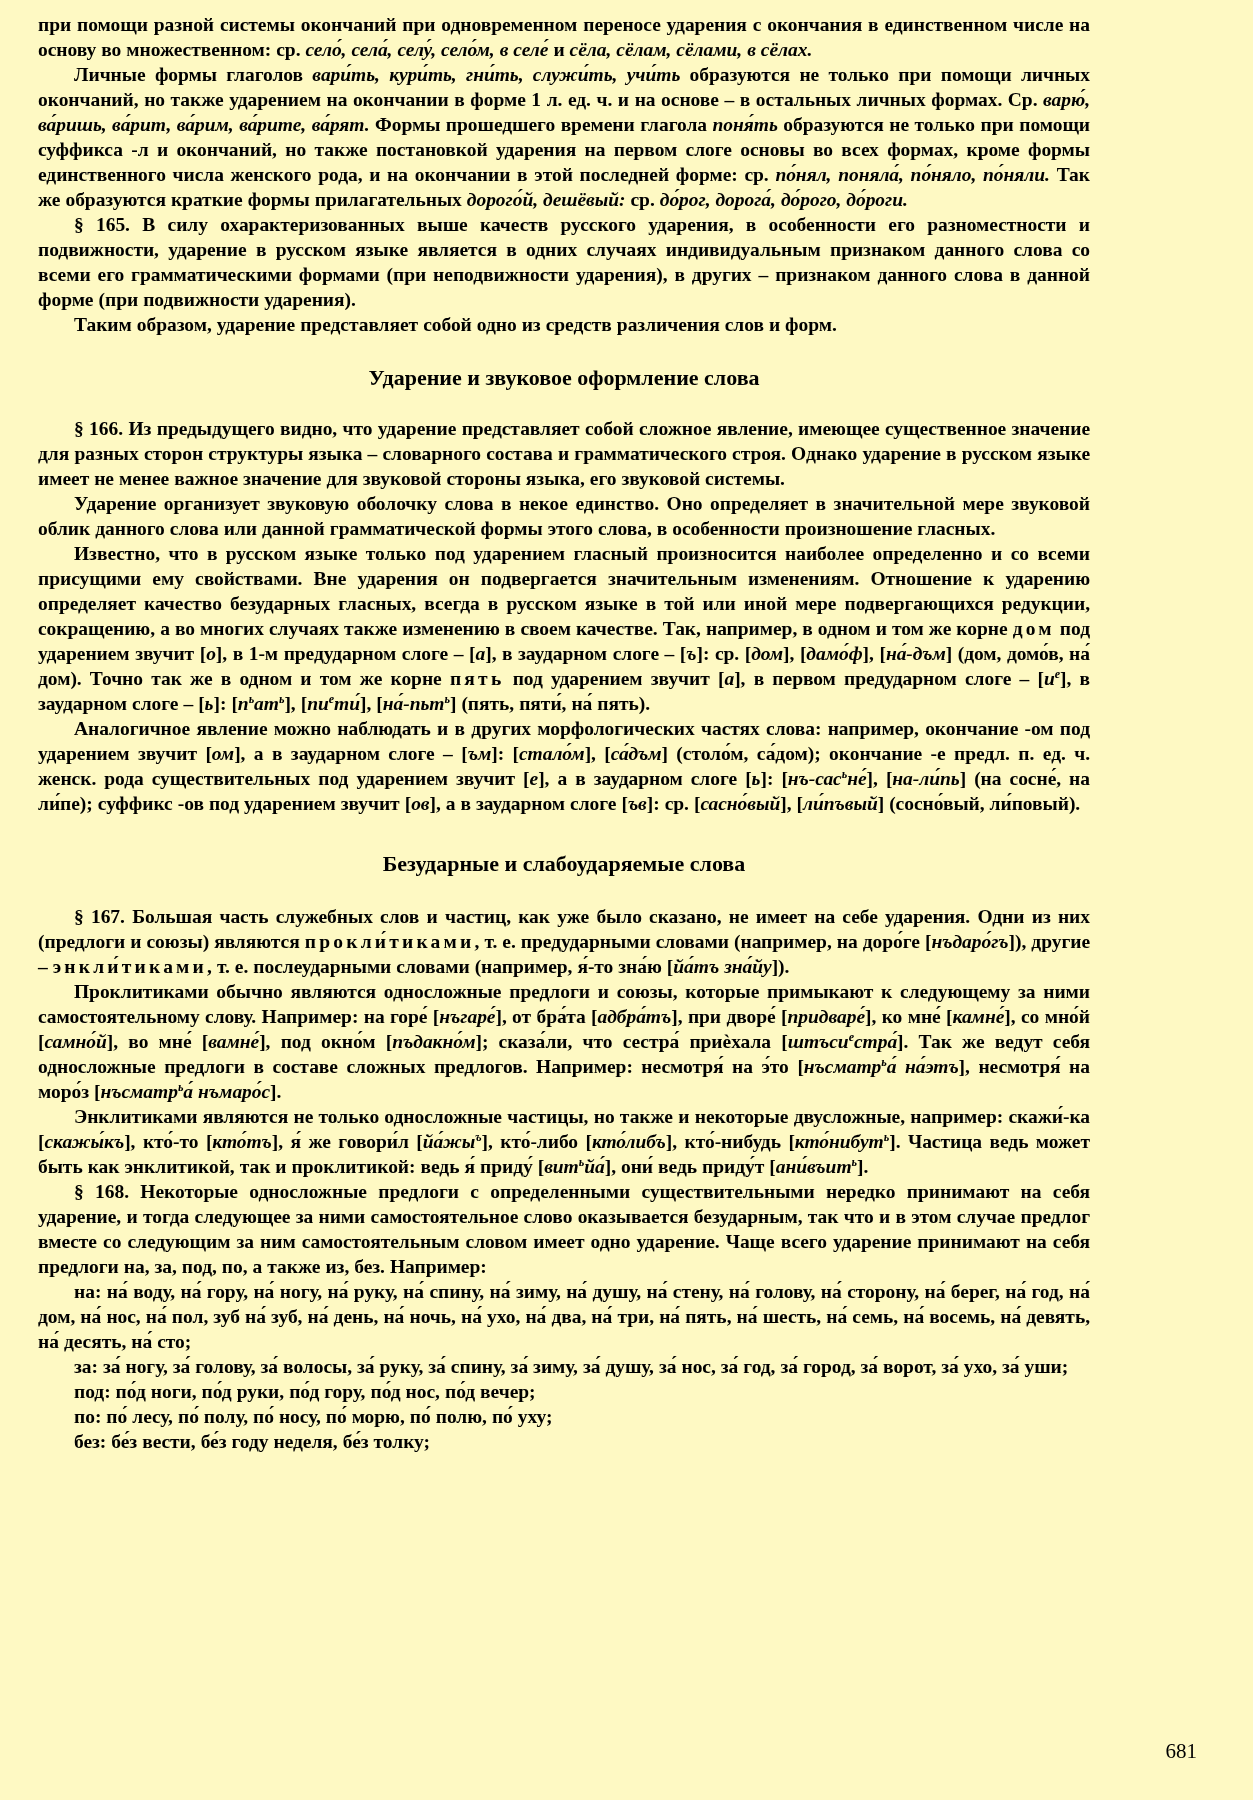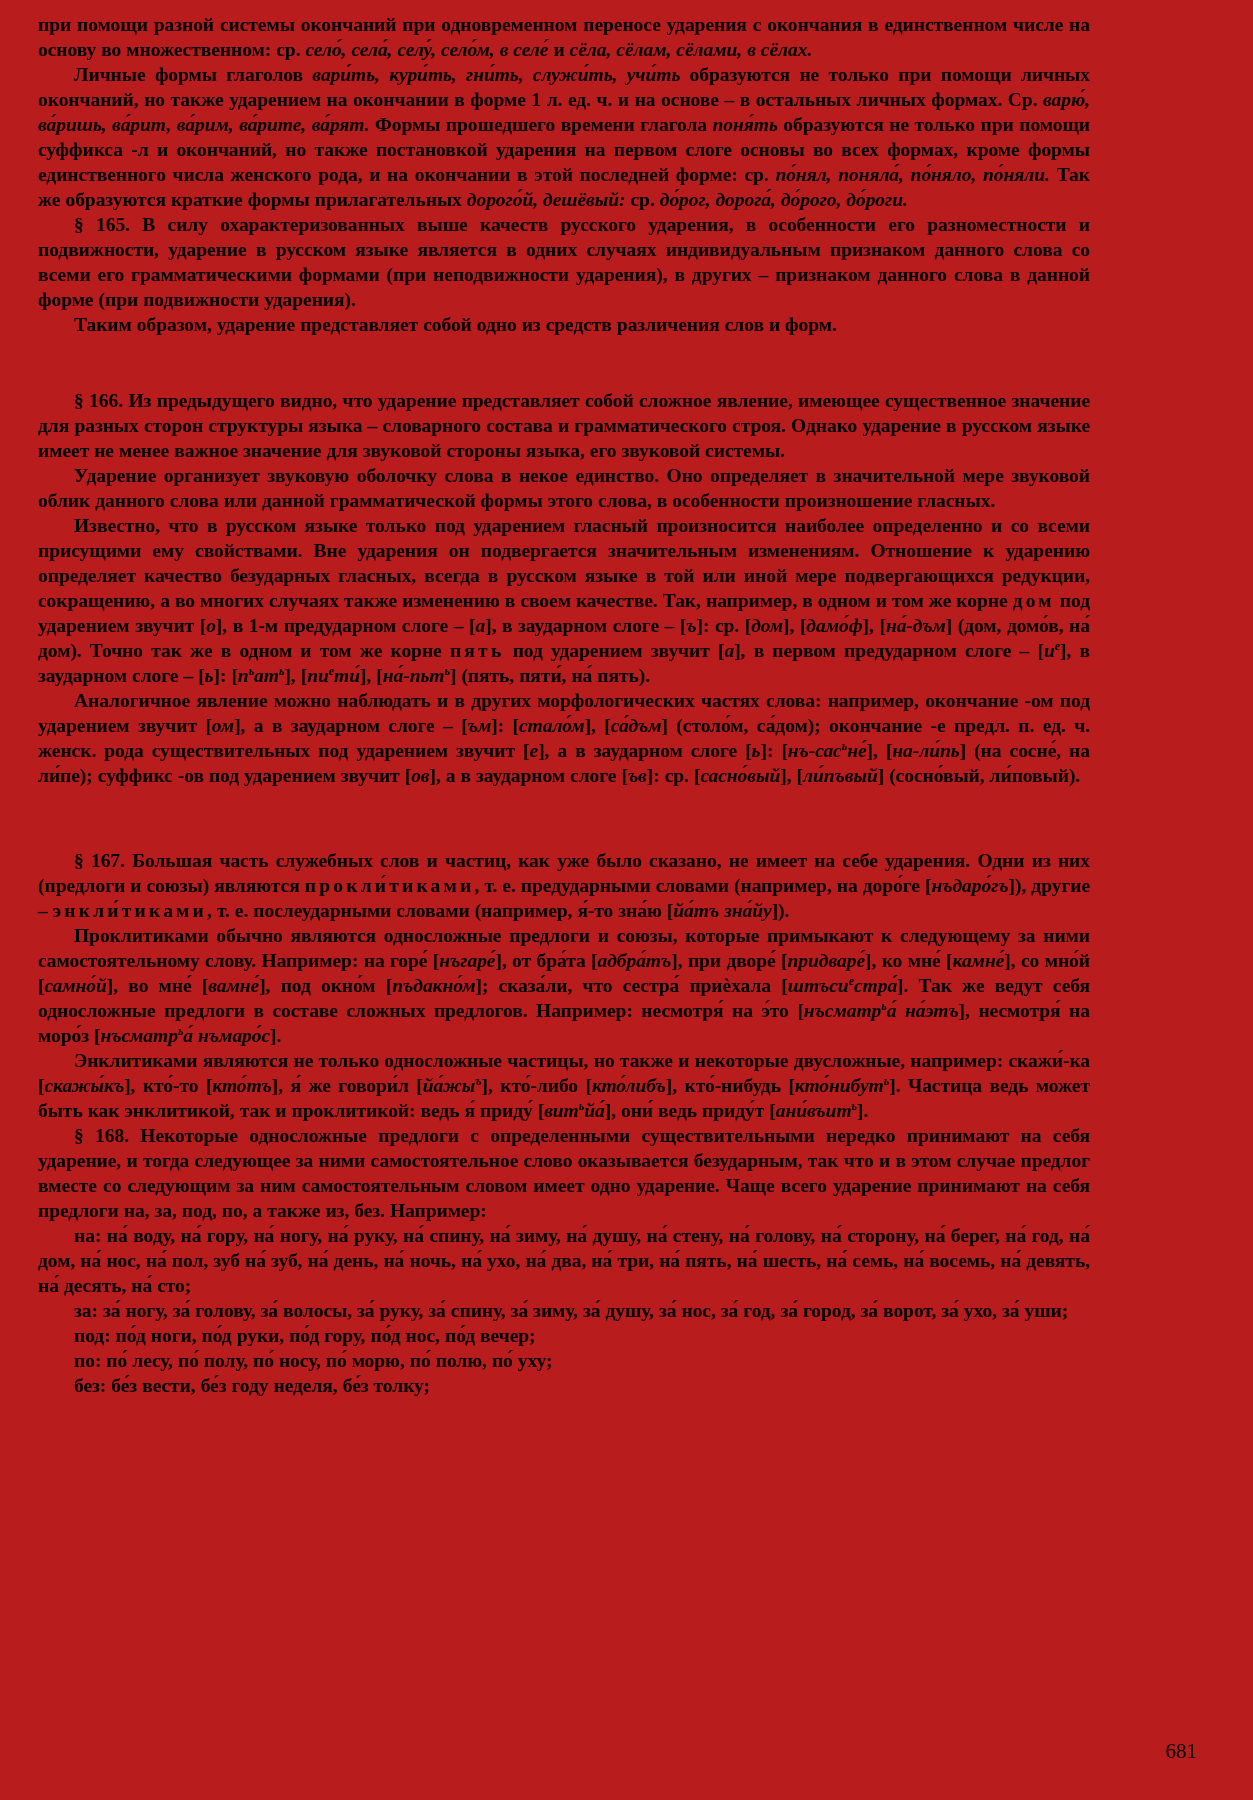--- a/index.html
+++ b/index.html
@@ -10,21 +10,21 @@
   }
   body {
     font-family: "Liberation Serif", "DejaVu Serif", serif;
     color: #000000;
   }
   #page {
     position: relative;
     width: 1253px;
     height: 1800px;
     margin: 0 auto;
-    background: #b91c1c;
+    background: #fef9c3;
     box-sizing: border-box;
     padding: 3px;
     overflow: hidden;
   }
   #textcol {
     position: absolute;
     left: 38px;
     top: 12px;
     width: 1052px;
   }
@@ -77,31 +77,33 @@
 
     <p class="noind">при помощи разной системы окончаний при одновременном переносе ударения с окончания в единственном числе на основу во множественном: ср. <i>село́, села́, селу́, село́м, в селе́</i> и <i>сёла, сёлам, сёлами, в сёлах.</i></p>
 
     <p class="ind">Личные формы глаголов <i>вари́ть, кури́ть, гни́ть, служи́ть, учи́ть</i> образуются не только при помощи личных окончаний, но также ударением на окончании в форме 1 л. ед. ч. и на основе – в остальных личных формах. Ср. <i>варю́, ва́ришь, ва́рит, ва́рим, ва́рите, ва́рят.</i> Формы прошедшего времени глагола <i>поня́ть</i> образуются не только при помощи суффикса -л и окончаний, но также постановкой ударения на первом слоге основы во всех формах, кроме формы единственного числа женского рода, и на окончании в этой последней форме: ср. <i>по́нял, поняла́, по́няло, по́няли.</i> Так же образуются краткие формы прилагательных <i>дорого́й, дешёвый:</i> ср. <i>до́рог, дорога́, до́рого, до́роги.</i></p>
 
     <p class="ind"><b>§ 165.</b> В силу охарактеризованных выше качеств русского ударения, в особенности его разноместности и подвижности, ударение в русском языке является в одних случаях индивидуальным признаком данного слова со всеми его грамматическими формами (при неподвижности ударения), в других – признаком данного слова в данной форме (при подвижности ударения).</p>
 
     <p class="ind">Таким образом, ударение представляет собой одно из средств различения слов и форм.</p>
 
     <div class="gap-head-top"></div>
+    <h2 class="section-title">Ударение и звуковое оформление слова</h2>
     <div class="gap-head-bot"></div>
 
     <p class="ind"><b>§ 166.</b> Из предыдущего видно, что ударение представляет собой сложное явление, имеющее существенное значение для разных сторон структуры языка – словарного состава и грамматического строя. Однако ударение в русском языке имеет не менее важное значение для звуковой стороны языка, его звуковой системы.</p>
 
     <p class="ind">Ударение организует звуковую оболочку слова в некое единство. Оно определяет в значительной мере звуковой облик данного слова или данной грамматической формы этого слова, в особенности произношение гласных.</p>
 
     <p class="ind">Известно, что в русском языке только под ударением гласный произносится наиболее определенно и со всеми присущими ему свойствами. Вне ударения он подвергается значительным изменениям. Отношение к ударению определяет качество безударных гласных, всегда в русском языке в той или иной мере подвергающихся редукции, сокращению, а во многих случаях также изменению в своем качестве. Так, например, в одном и том же корне <span class="sp">дом</span> под ударением звучит [<i>о</i>], в 1-м предударном слоге – [<i>а</i>], в заударном слоге – [<i>ъ</i>]: ср. [<i>дом</i>], [<i>дамо́ф</i>], [<i>на́-дъм</i>] (дом, домо́в, на́ дом). Точно так же в одном и том же корне <span class="sp">пять</span> под ударением звучит [<i>а</i>], в первом предударном слоге – [<i>и<sup>е</sup></i>], в заударном слоге – [<i>ь</i>]: [<i>п<sup>ь</sup>ат<sup>ь</sup></i>], [<i>пи<sup>е</sup>ти́</i>], [<i>на́-пьт<sup>ь</sup></i>] (пять, пяти́, на́ пять).</p>
 
     <p class="ind">Аналогичное явление можно наблюдать и в других морфологических частях слова: например, окончание -ом под ударением звучит [<i>ом</i>], а в заударном слоге – [<i>ъм</i>]: [<i>стало́м</i>], [<i>са́дъм</i>] (столо́м, са́дом); окончание -е предл. п. ед. ч. женск. рода существительных под ударением звучит [<i>е</i>], а в заударном слоге [<i>ь</i>]: [<i>нъ-сас<sup>ь</sup>не́</i>], [<i>на-ли́пь</i>] (на сосне́, на ли́пе); суффикс -ов под ударением звучит [<i>ов</i>], а в заударном слоге [<i>ъв</i>]: ср. [<i>сасно́вый</i>], [<i>ли́пъвый</i>] (сосно́вый, ли́повый).</p>
 
     <div class="gap-head-top2"></div>
+    <h2 class="section-title">Безударные и слабоударяемые слова</h2>
     <div class="gap-head-bot2"></div>
 
     <p class="ind"><b>§ 167.</b> Большая часть служебных слов и частиц, как уже было сказано, не имеет на себе ударения. Одни из них (предлоги и союзы) являются <span class="sp">прокли́тиками</span>, т. е. предударными словами (например, на доро́ге [<i>нъдаро́гъ</i>]), другие – <span class="sp">энкли́тиками</span>, т. е. послеударными словами (например, я́-то зна́ю [<i>йа́тъ зна́йу</i>]).</p>
 
     <p class="ind">Проклитиками обычно являются односложные предлоги и союзы, которые примыкают к следующему за ними самостоятельному слову. Например: на горе́ [<i>нъгаре́</i>], от бра́та [<i>адбра́тъ</i>], при дворе́ [<i>придваре́</i>], ко мне́ [<i>камне́</i>], со мно́й [<i>самно́й</i>], во мне́ [<i>вамне́</i>], под окно́м [<i>пъдакно́м</i>]; сказа́ли, что сестра́ приѐхала [<i>штъси<sup>е</sup>стра́</i>]. Так же ведут себя односложные предлоги в составе сложных предлогов. Например: несмотря́ на э́то [<i>нъсматр<sup>ь</sup>а́ на́этъ</i>], несмотря́ на моро́з [<i>нъсматр<sup>ь</sup>а́ нъмаро́с</i>].</p>
 
     <p class="ind">Энклитиками являются не только односложные частицы, но также и некоторые двусложные, например: скажи́-ка [<i>скажы́къ</i>], кто́-то [<i>кто́тъ</i>], я́ же говори́л [<i>йа́жы<sup>ъ</sup></i>], кто́-либо [<i>кто́либъ</i>], кто́-нибудь [<i>кто́нибут<sup>ь</sup></i>]. Частица <b>ведь</b> может быть как энклитикой, так и проклитикой: ведь я́ приду́ [<i>вит<sup>ь</sup>йа́</i>], они́ ведь приду́т [<i>ани́въит<sup>ь</sup></i>].</p>
 
     <p class="ind"><b>§ 168.</b> Некоторые односложные предлоги с определенными существительными нередко принимают на себя ударение, и тогда следующее за ними самостоятельное слово оказывается безударным, так что и в этом случае предлог вместе со следующим за ним самостоятельным словом имеет одно ударение. Чаще всего ударение принимают на себя предлоги <b>на, за, под, по,</b> а также <b>из, без.</b> Например:</p>
 

